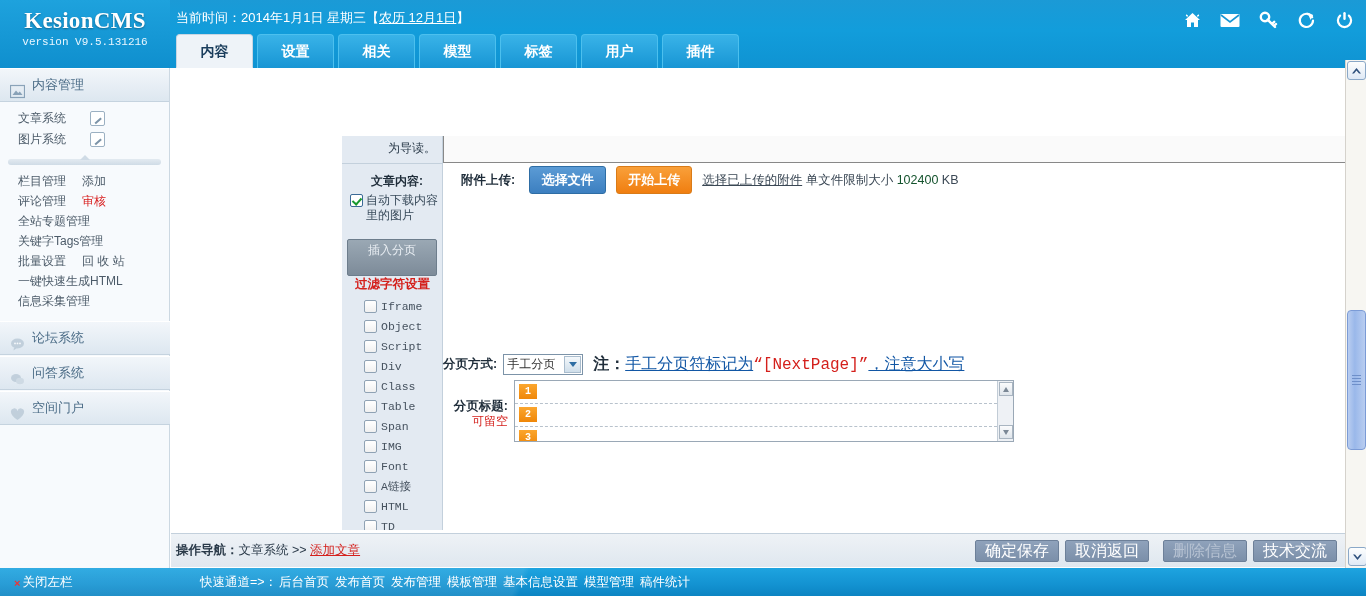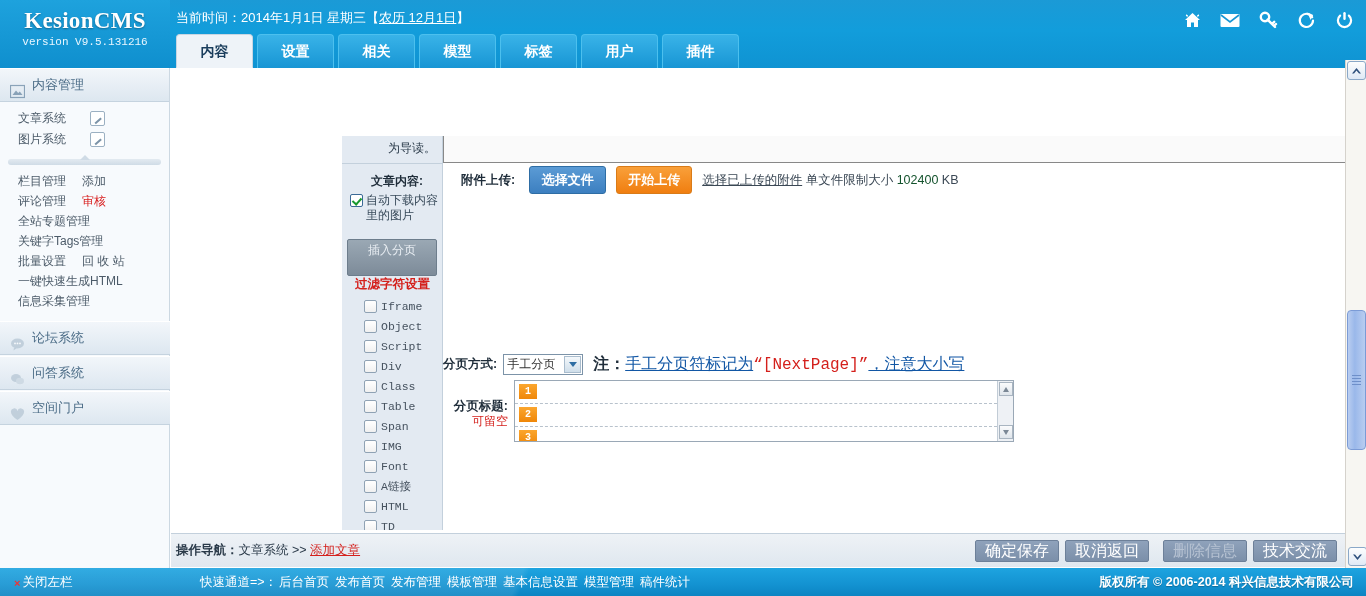--- a/index.html
+++ b/index.html
@@ -619,14 +619,13 @@
   <div id="quick">
     <span class="lead">快速通道=&gt;：</span>
     <a>后台首页</a>
     <a>发布首页</a>
     <a>发布管理</a>
     <a>模板管理</a>
     <a>基本信息设置</a>
     <a>模型管理</a>
     <a>稿件统计</a>
   </div>
-  <div id="copyright">版权所有 © 2006-2014 科兴信息技术有限公司</div>
 </div>
 
 </body></html>

